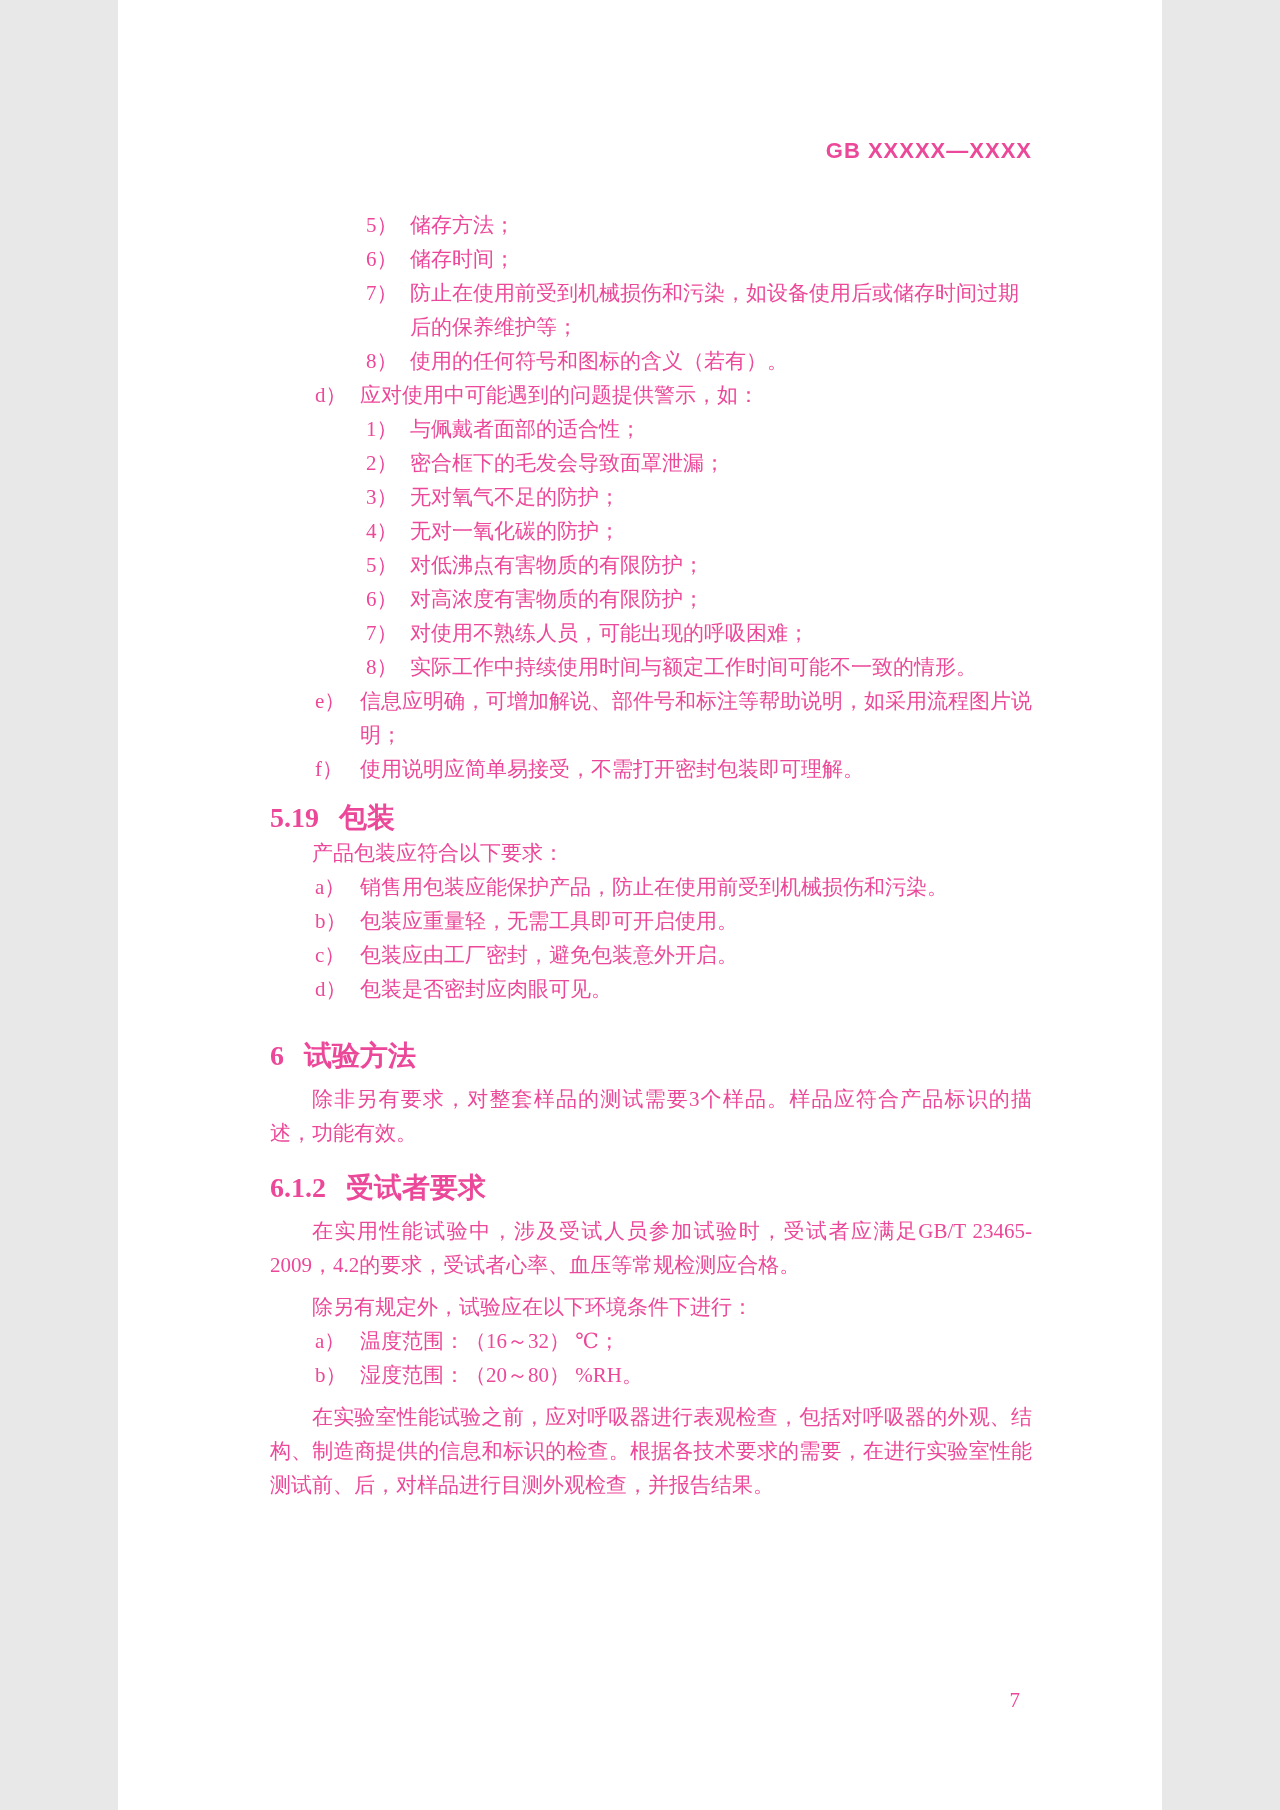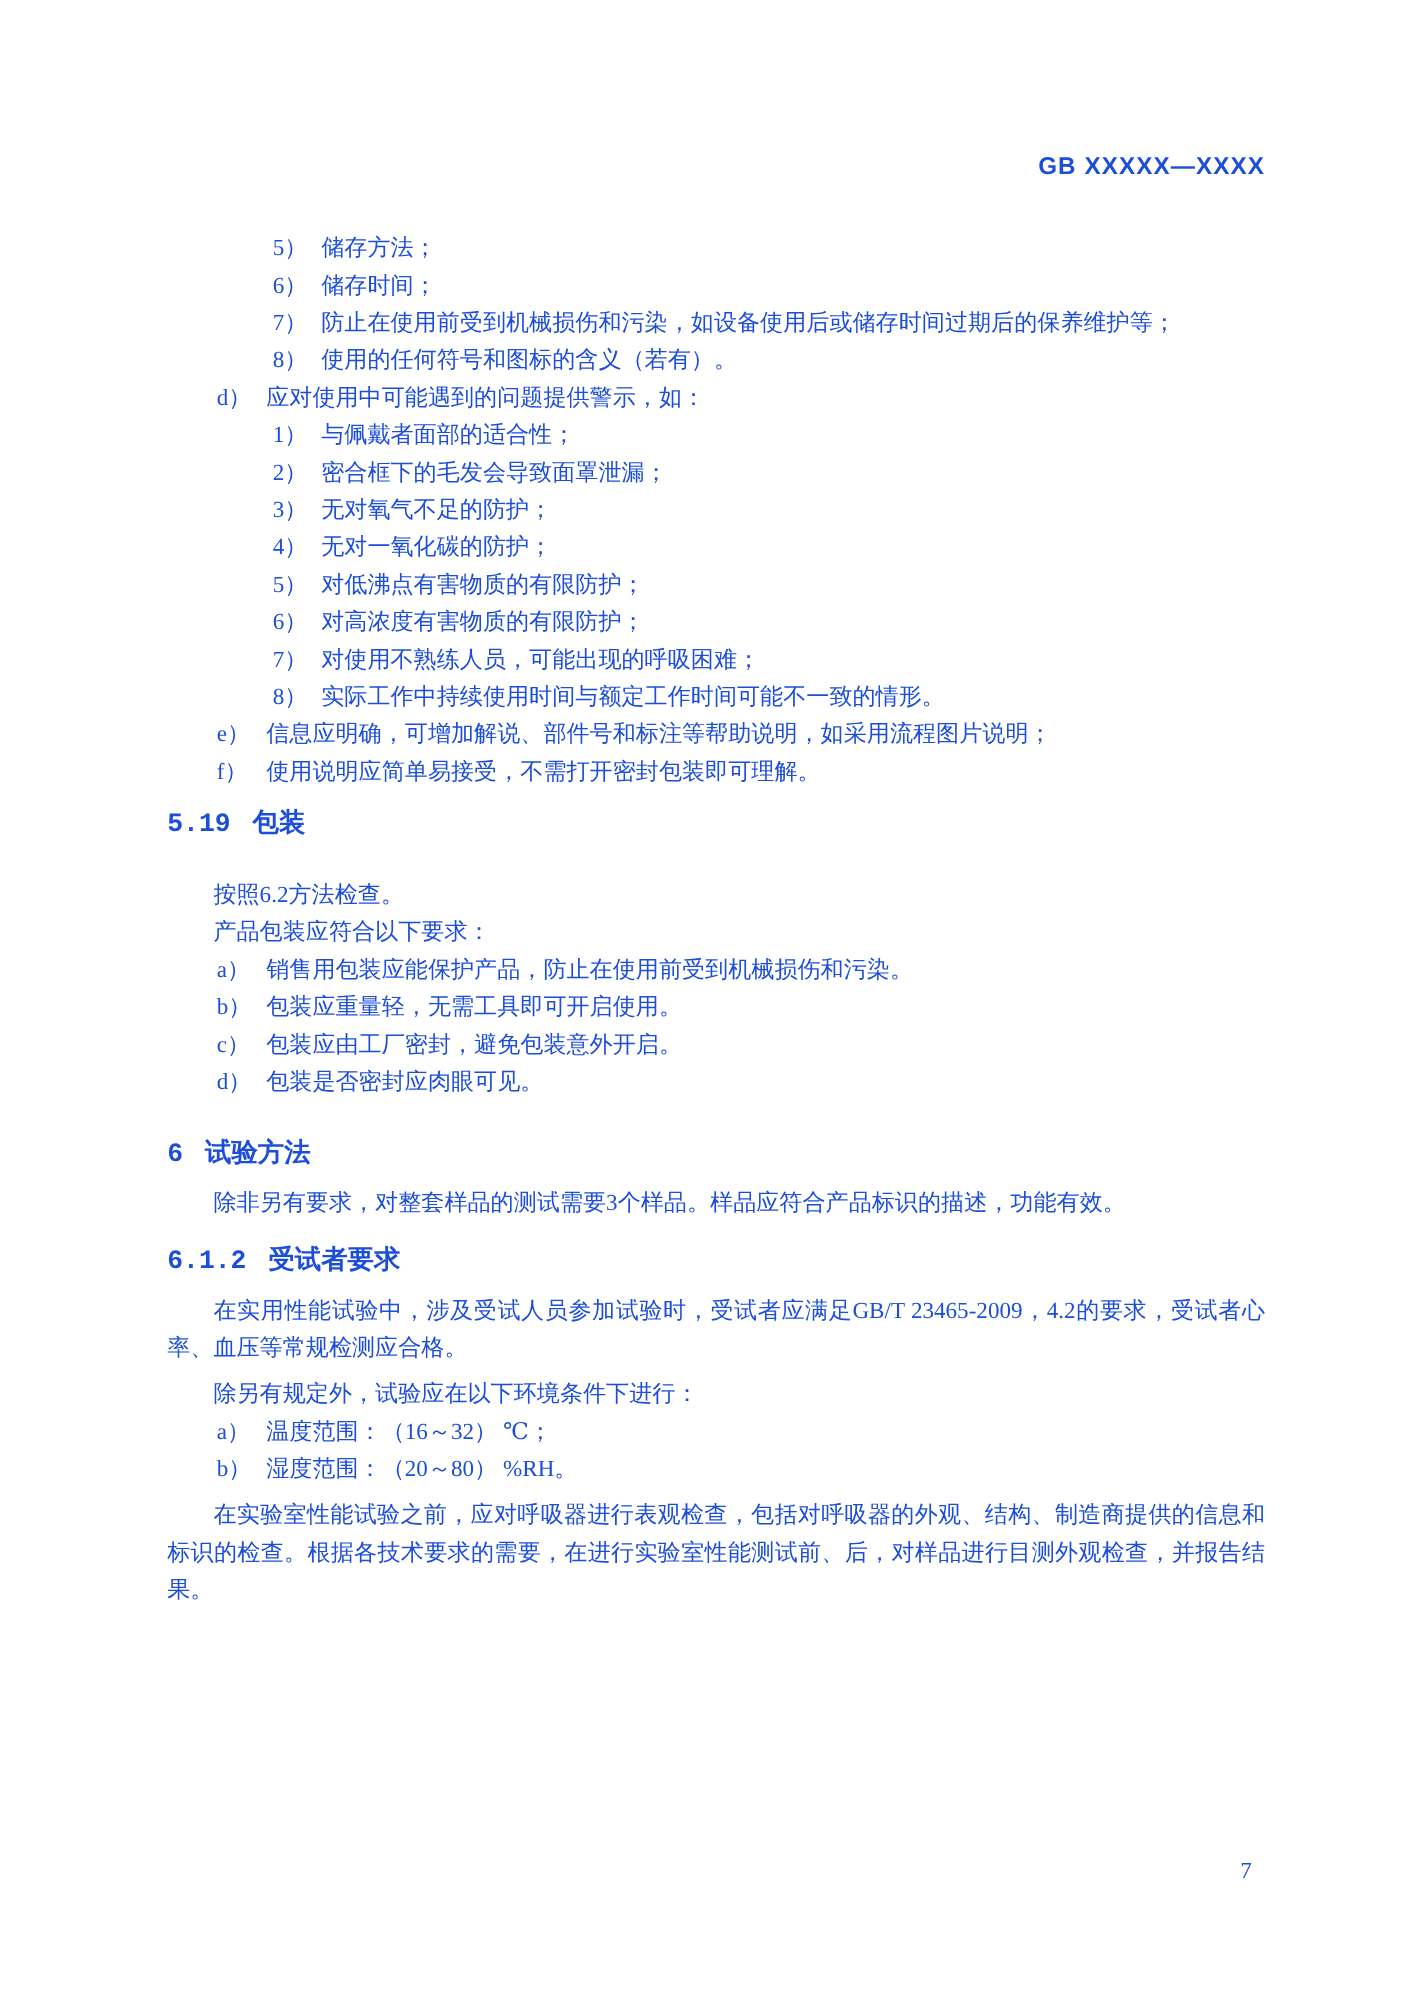--- a/index.html
+++ b/index.html
@@ -1,23 +1,23 @@
 <!DOCTYPE html>
 <html lang="zh"><head>
 <meta charset="utf-8">
 <style>
   html,body{margin:0;padding:0;background:#e8e8e8;}
   .page{
     position:relative;
-    width:1280px;height:1810px;
+    width:1044px;height:1810px;
     margin:0 auto;
     background:#ffffff;
     box-sizing:border-box;
     padding:0 130px 0 152px;
-    color:#1d4ed8;
+    color:#ec4899;
     font-family:"Liberation Serif","DejaVu Serif",serif;
     font-size:21px;
     overflow:hidden;
   }
   .doc-header{
     padding-top:138px;
     text-align:right;
     font-family:"Liberation Sans","DejaVu Sans",sans-serif;
     font-weight:700;
     font-size:22px;
@@ -25,23 +25,23 @@
     line-height:26px;
   }
   .list-block{margin-top:44px;}
   .row{display:flex;line-height:34px;}
   .row .marker{flex:0 0 45px;}
   .row .txt{flex:1;}
   .indent-sub{margin-left:96px;}
   .indent-sub .marker{flex:0 0 44px;}
   .indent-letter{margin-left:45px;}
   .sec-head{
-    font-family:Liberation Mono, monospace;
+    font-family:Liberation Serif, serif;
     font-weight:700;
-    font-size:24px;
+    font-size:28px;
     line-height:36px;
   }
   .sec-head .sec-num{margin-right:20px;}
   .mt14{margin-top:14px;}
   .mt20{margin-top:20px;}
   .mt28{margin-top:28px;}
   .mt32{margin-top:32px;}
   .mt36{margin-top:36px;}
   .mt8{margin-top:8px;}
   .para{
@@ -128,21 +128,20 @@
     <div class="row indent-letter">
       <span class="marker">f）</span>
       <span class="txt">使用说明应简单易接受，不需打开密封包装即可理解。</span>
     </div>
   </div>
 
   <div class="sec-head mt14">
     <span class="sec-num">5.19</span><span>包装</span>
   </div>
 
-  <div class="para mt28">按照6.2方法检查。</div>
   <div class="para">产品包装应符合以下要求：</div>
 
   <div class="row indent-letter">
     <span class="marker">a）</span>
     <span class="txt">销售用包装应能保护产品，防止在使用前受到机械损伤和污染。</span>
   </div>
   <div class="row indent-letter">
     <span class="marker">b）</span>
     <span class="txt">包装应重量轻，无需工具即可开启使用。</span>
   </div>

